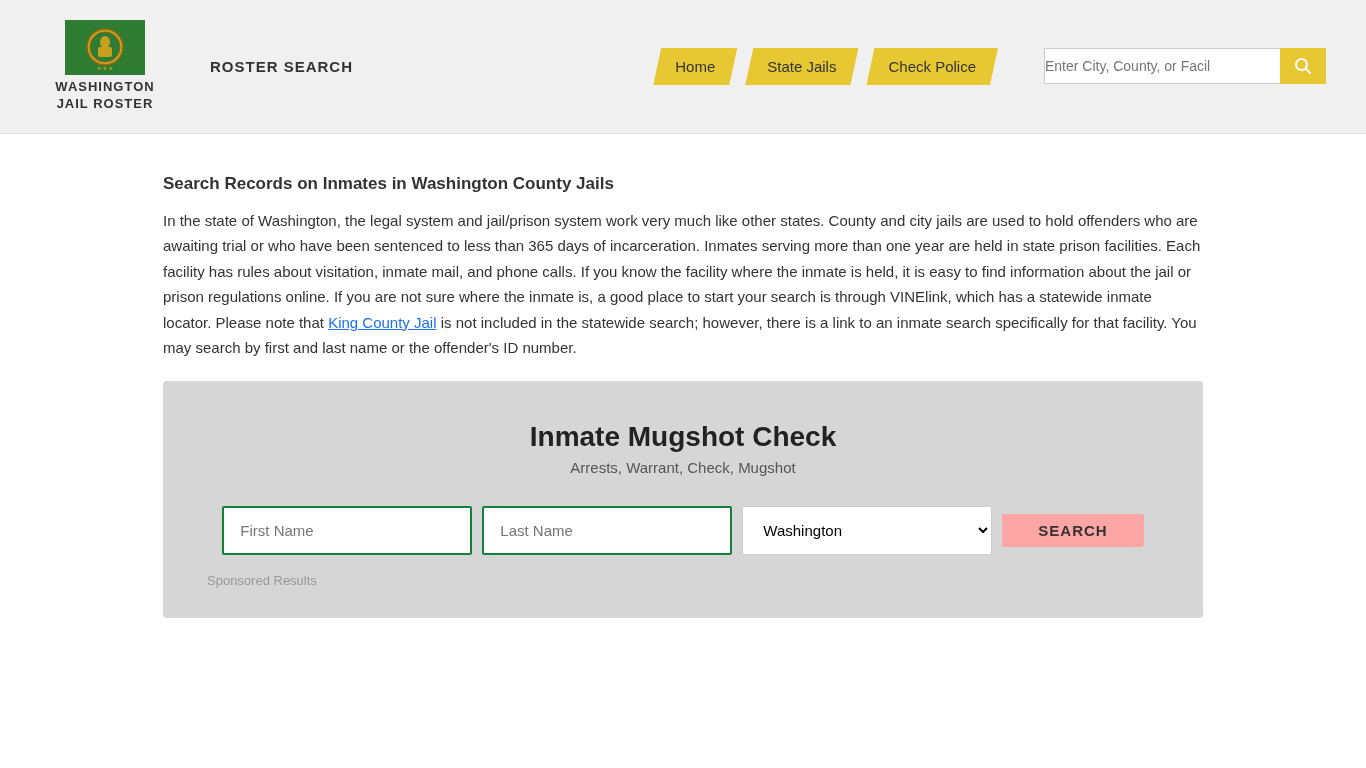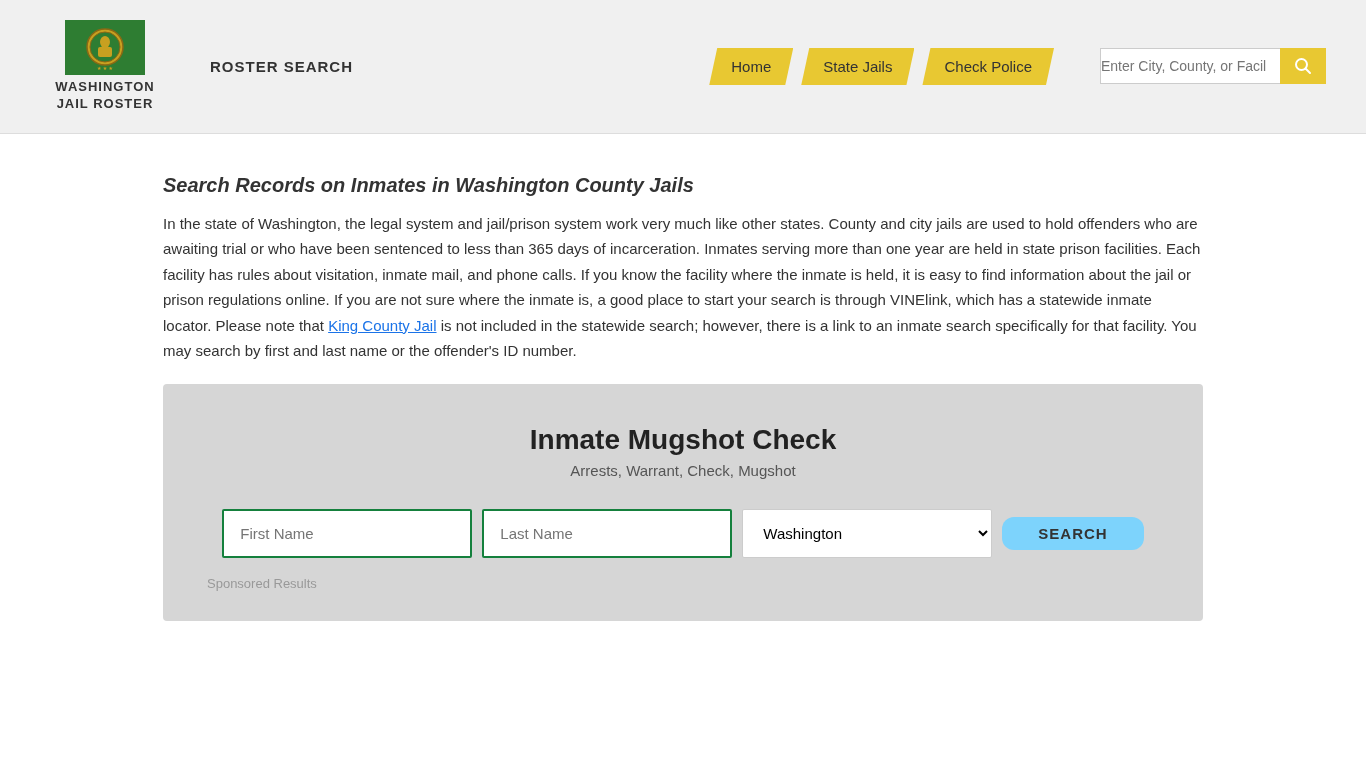--- a/index.html
+++ b/index.html
@@ -56,21 +56,21 @@
     }
     .search-area {
       display: flex;
       align-items: center;
       margin-left: 20px;
     }
     .search-input {
       border: 1px solid #ccc;
       padding: 9px 0;
       font-size: 14px;
-      width: 180px;
+      width: 236px;
       outline: none;
       border-right: none;
       background: #fff;
     }
     .search-btn {
       background: #e8c832;
       border: none;
       padding: 9px 14px;
       cursor: pointer;
       font-size: 18px;
@@ -80,24 +80,23 @@
       justify-content: center;
     }
 
     
     .main-content {
       max-width: 1120px;
       margin: 40px auto;
       padding: 0 40px;
     }
     .section-title {
-      font-size: 20px;
+      font-size: 17px;
       font-weight: bold;
       margin-bottom: 14px;
-      font-style: italic;
     }
     .section-body {
       font-size: 15px;
       line-height: 1.7;
       color: #333;
       margin-bottom: 20px;
     }
     .section-body a {
       color: #1a73e8;
       text-decoration: underline;
@@ -143,29 +142,29 @@
       border: 1px solid #ccc;
       padding: 14px 16px;
       font-size: 15px;
       width: 250px;
       background: #fff;
       outline: none;
       border-radius: 2px;
       appearance: auto;
     }
     .form-search-btn {
-      background: #7dd3fc;
+      background: #fca5a5;
       color: #333;
       border: none;
       padding: 8px 36px;
       font-size: 15px;
       font-weight: bold;
       letter-spacing: 1px;
       cursor: pointer;
-      border-radius: 12px;
+      border-radius: 2px;
     }
     .sponsored-label {
       font-size: 13px;
       color: #999;
       margin-top: 10px;
       padding-left: 4px;
     }
 
     
     .flag-svg {

